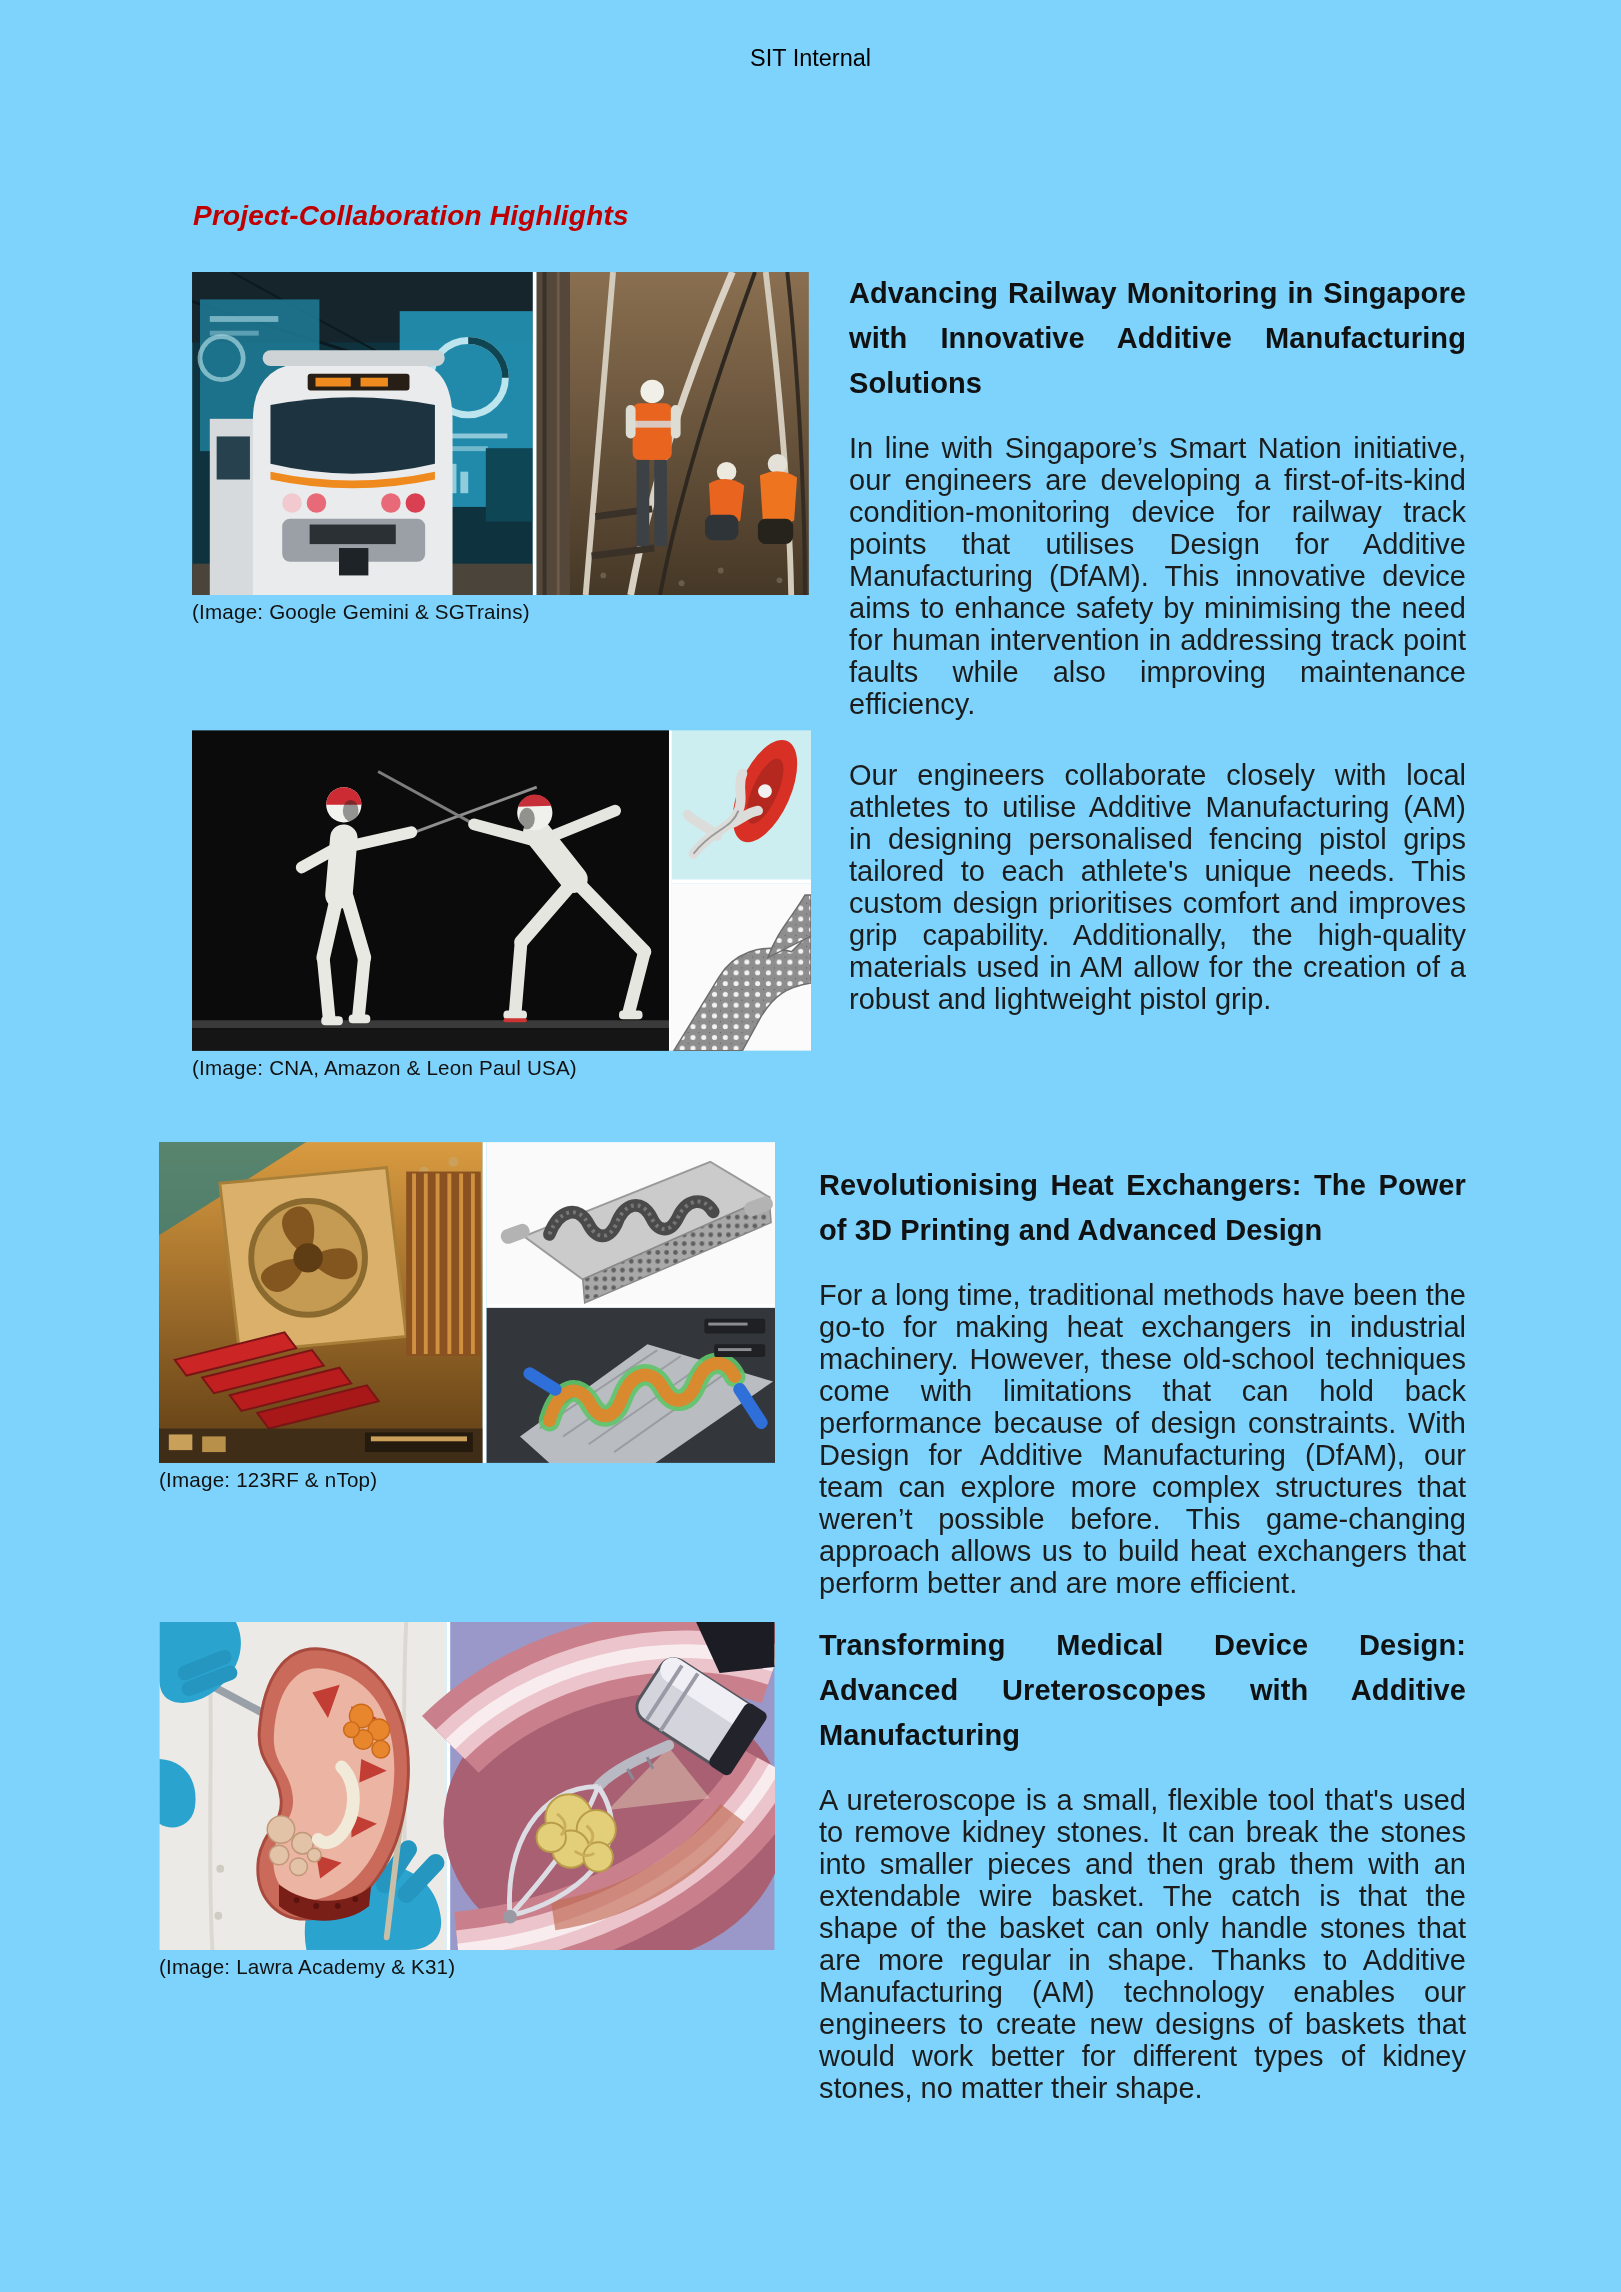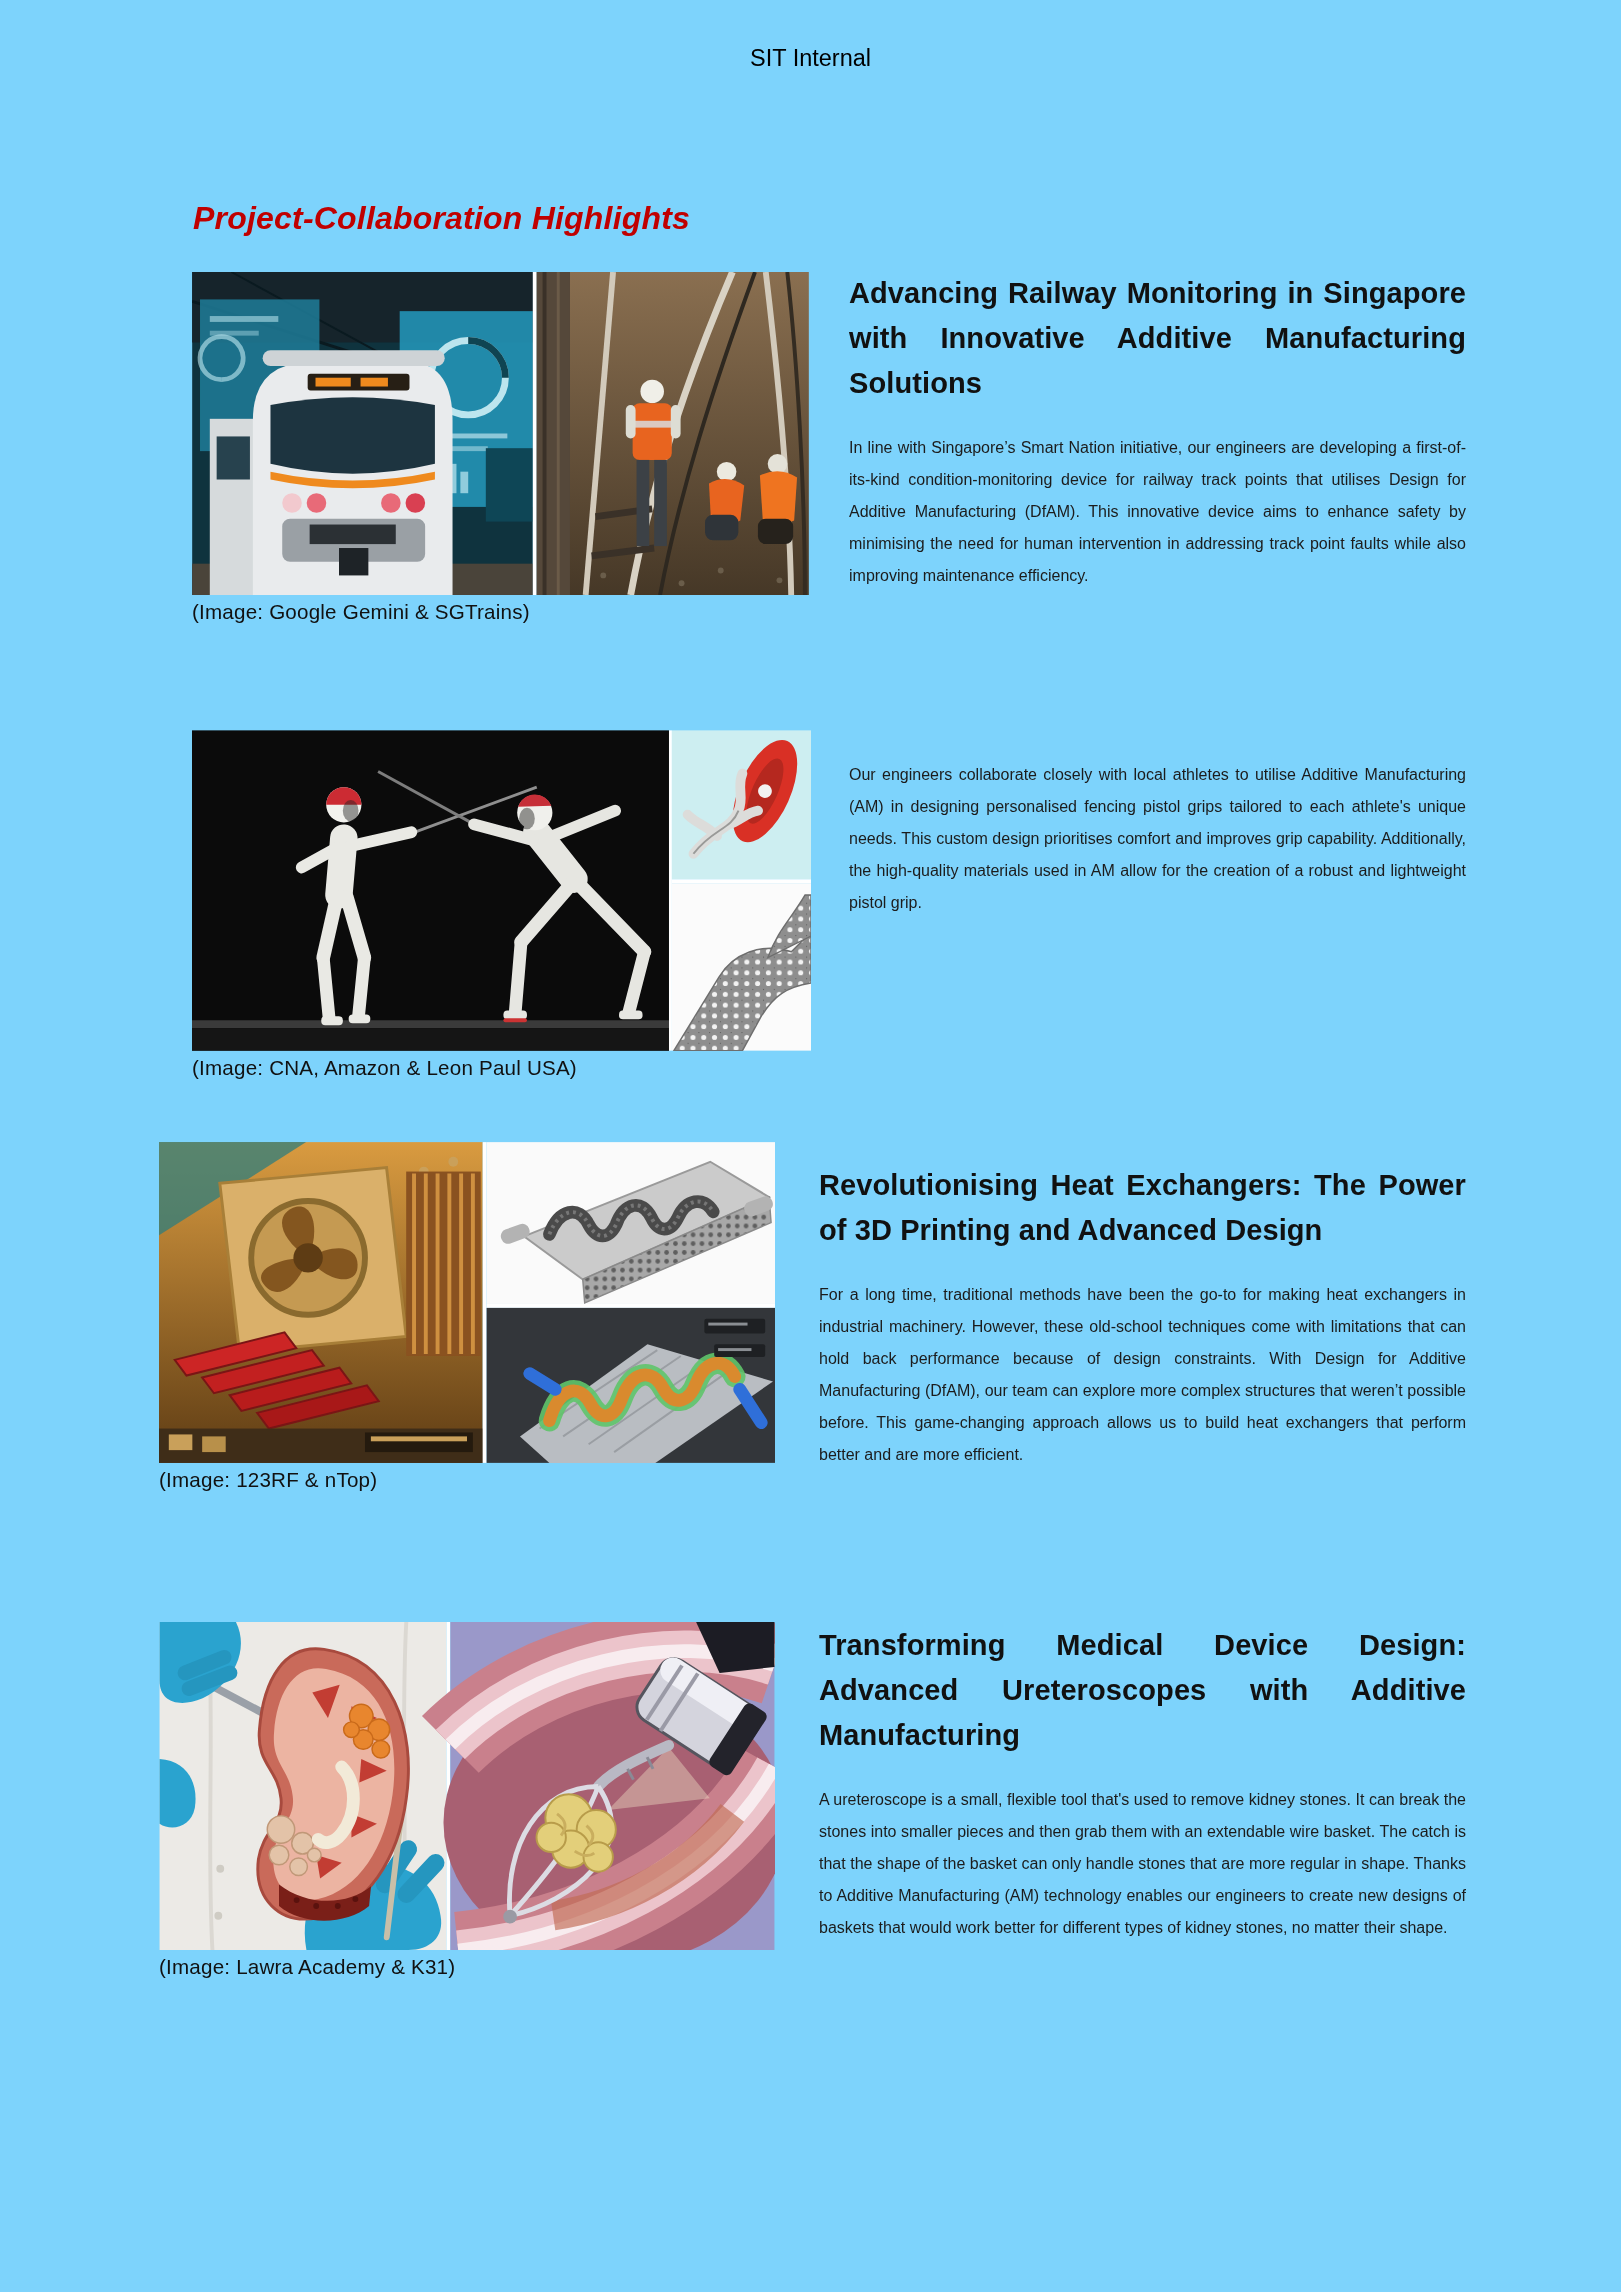--- a/index.html
+++ b/index.html
@@ -10,35 +10,35 @@
     font-family:"Liberation Sans", sans-serif;
     color:#1a1a1a;
     overflow:hidden;
   }
   .doc-header{
     position:absolute;top:45px;left:0;width:1621px;
     text-align:center;font-size:23.5px;color:#000;
   }
   .page-title{
     position:absolute;top:200px;left:193px;
-    font-size:32px;font-weight:bold;font-style:italic;
+    font-size:28px;font-weight:bold;font-style:italic;
     color:#c00000;letter-spacing:0.2px;
   }
   .figure{position:absolute;}
   .figure svg{display:block;}
   .caption{
     margin-top:4.9px;font-size:20.6px;color:#111;letter-spacing:0.2px;
   }
   .textcol{position:absolute;}
   .textcol h2{
     margin:0;font-size:29px;line-height:45px;font-weight:bold;
     color:#111;text-align:justify;letter-spacing:0.1px;
   }
   .textcol p{
-    margin:25.5px 0 0 0;font-size:16px;line-height:32px;
+    margin:25.5px 0 0 0;font-size:29px;line-height:32px;
     text-align:justify;color:#1c1c1c;
   }
   
   #fig1{left:192px;top:272px;}
   #txt1{left:849px;top:271px;width:617px;}
   #fig2{left:192px;top:730px;}
   #txt2{left:849px;top:733px;width:617px;}
   #fig3{left:159px;top:1142px;}
   #txt3{left:819px;top:1143px;width:647px;margin-top:20px;}
   #fig4{left:159px;top:1622px;}

